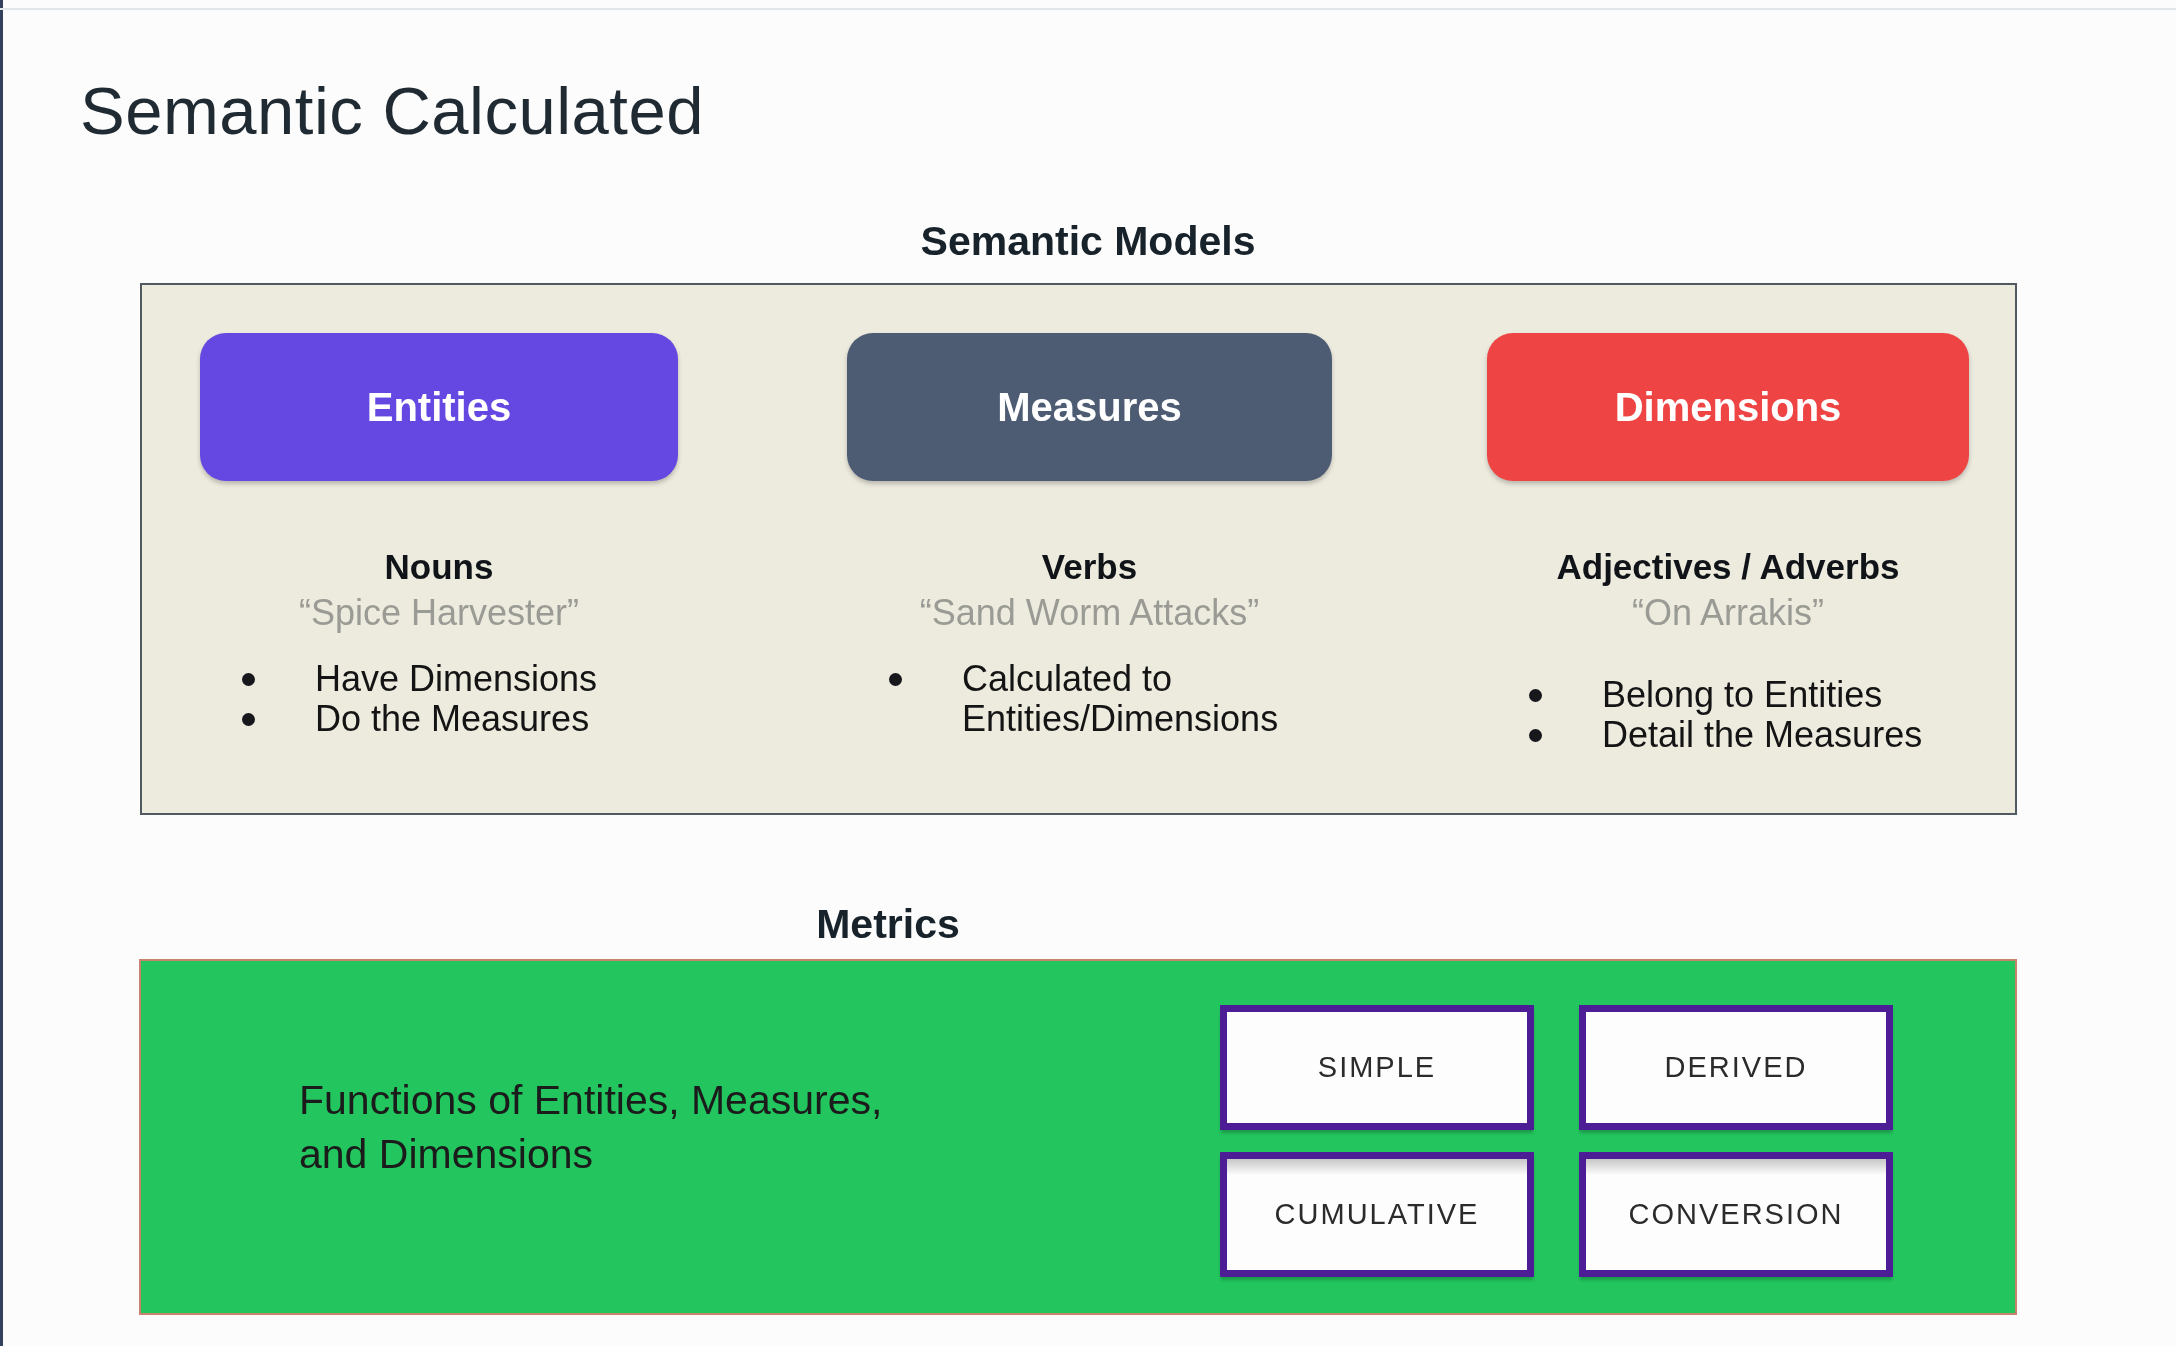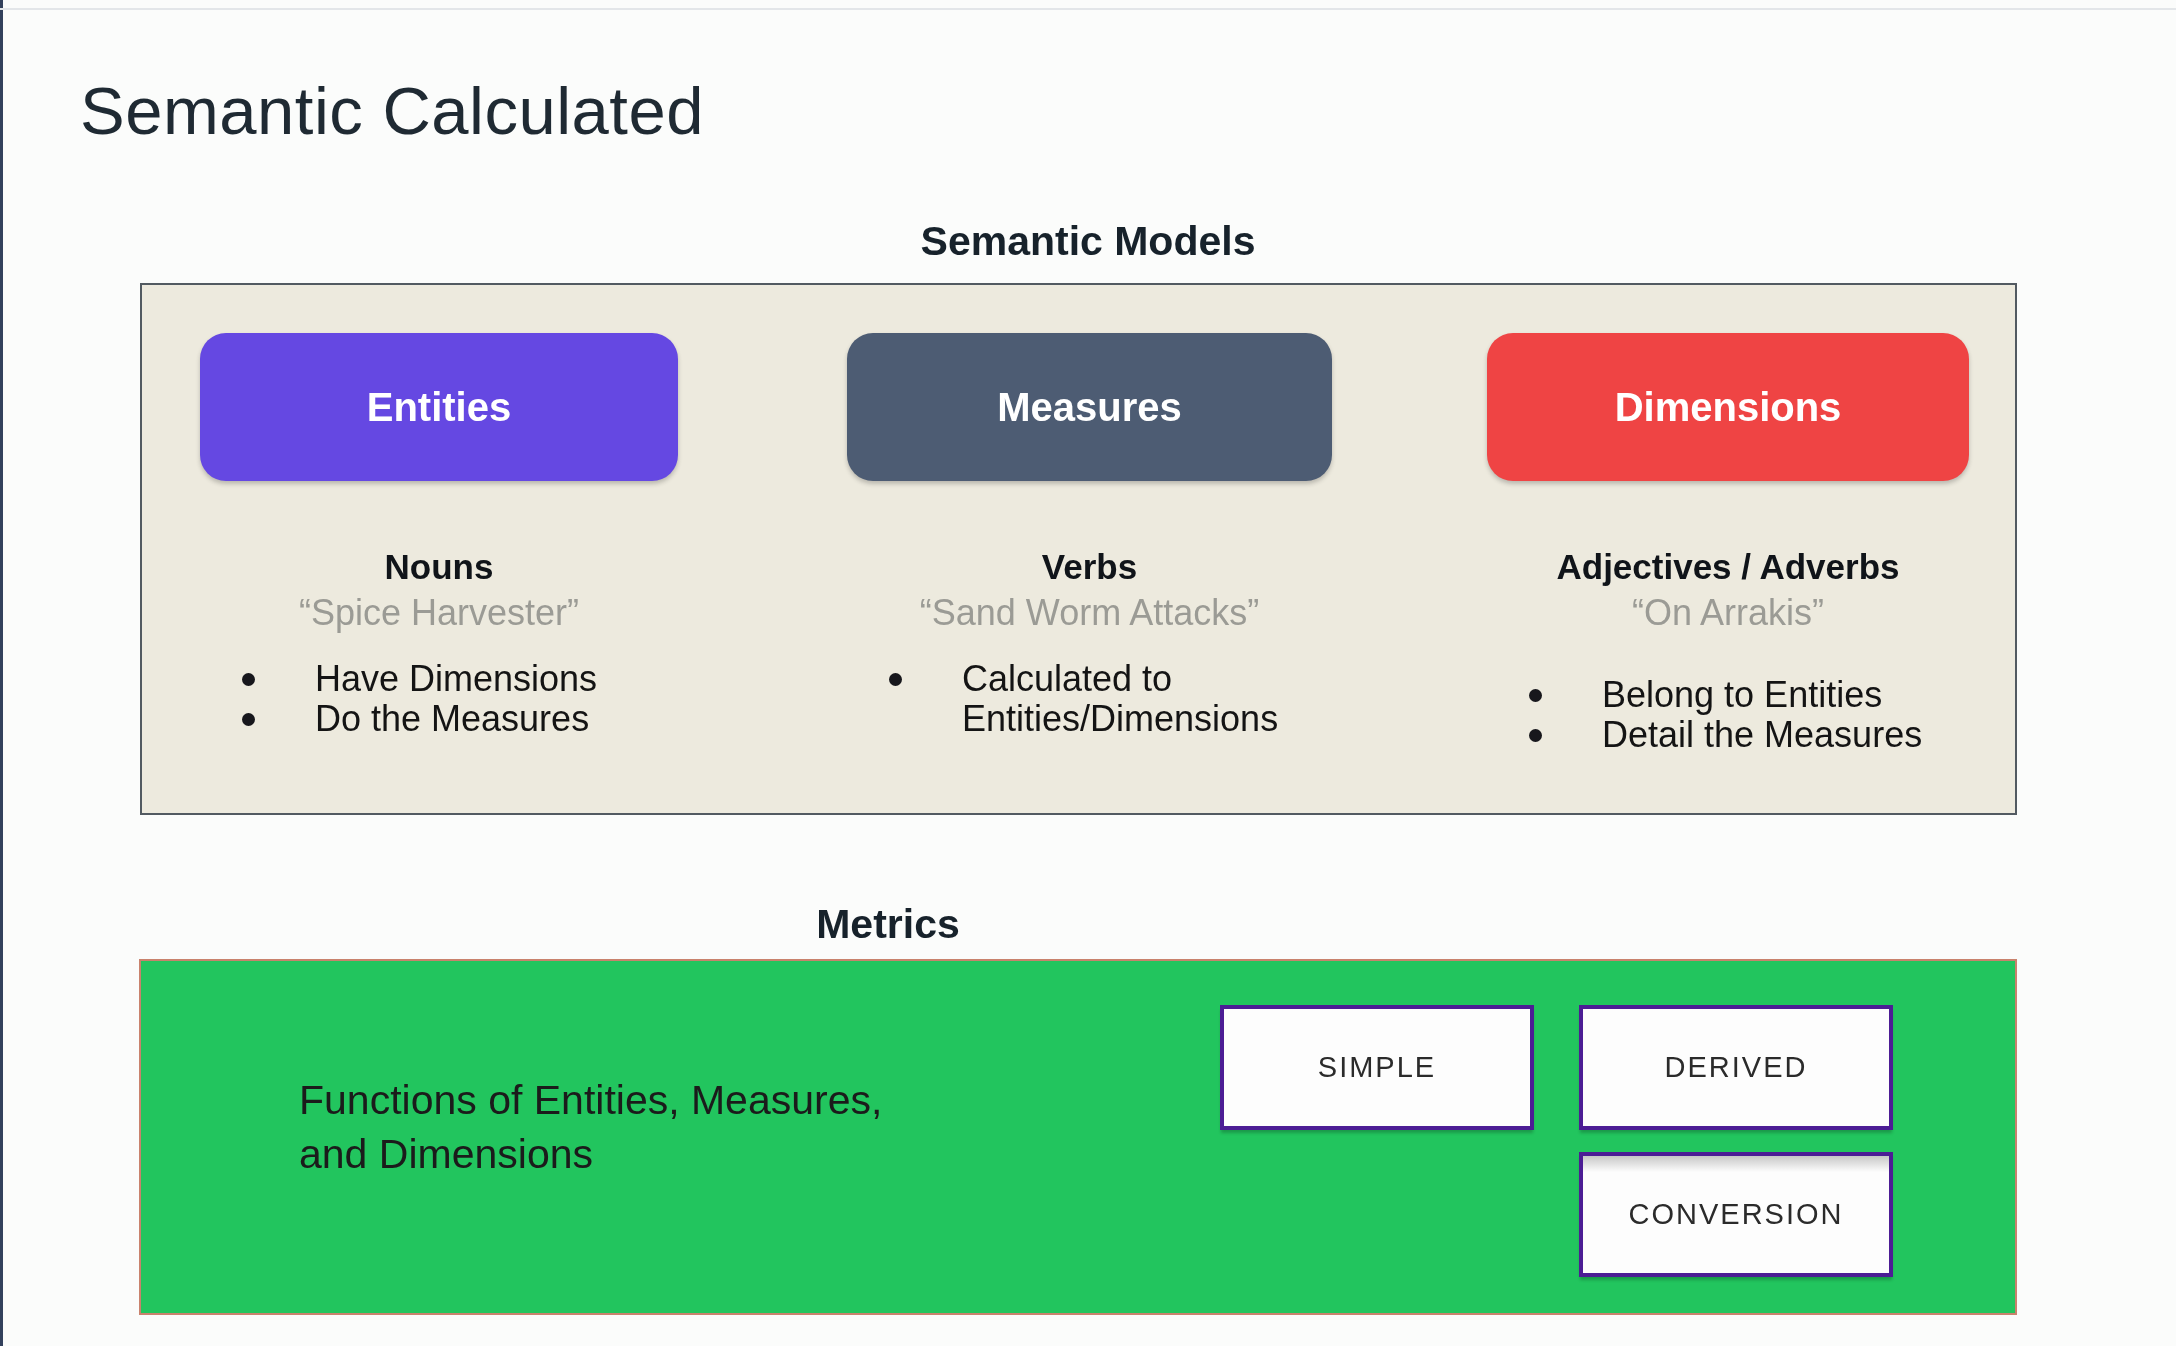--- a/index.html
+++ b/index.html
@@ -33,21 +33,21 @@
   ul.bullets.lower{margin-top:40px;}
   ul.bullets li{display:flex;align-items:flex-start;font-size:36px;line-height:40px;color:#141414;}
   .dot{flex:0 0 13px;width:13px;height:13px;border-radius:50%;background:#17171c;margin:14px 0 0 0;}
   .bullet-text{margin-left:60px;max-width:350px;}
 
   .metrics-box{position:absolute;left:139px;top:959px;width:1878px;height:356px;
     box-sizing:border-box;background:#22c55e;border:2px solid #c9826d;}
   .metrics-desc{position:absolute;left:158px;top:112px;font-size:41px;line-height:54px;
     color:#1b1b1b;}
   .type-box{position:absolute;width:314px;height:125px;box-sizing:border-box;
-    background:#fdfdfd;border:4px solid #4c1d95;display:flex;align-items:center;justify-content:center;
+    background:#fdfdfd;border:7px solid #4c1d95;display:flex;align-items:center;justify-content:center;
     font-size:29px;letter-spacing:2px;color:#2b2b2b;box-shadow:0 4px 3px -1px rgba(0,0,0,0.22);}
   .type-box.row2{background:linear-gradient(#c7c7c7 0px,#fdfdfd 16px);}
   .pos-simple{left:1079px;top:44px;}
   .pos-derived{left:1438px;top:44px;}
   .pos-cumulative{left:1079px;top:191px;}
   .pos-conversion{left:1438px;top:191px;}
 </style>
 </head>
 <body>
 
@@ -108,15 +108,16 @@
 
   <h2 class="section-heading metrics-heading">Metrics</h2>
 
   <div class="metrics-box" style="border-color: rgb(201, 130, 109);">
     <div class="metrics-desc">
       <div>Functions of Entities, Measures,</div>
       <div>and Dimensions</div>
     </div>
     <div class="type-box pos-simple">SIMPLE</div>
     <div class="type-box pos-derived">DERIVED</div>
+    <div class="type-box row2 pos-cumulative">CUMULATIVE</div>
     <div class="type-box row2 pos-conversion">CONVERSION</div>
   </div>
 </div>
 
 </body></html>

